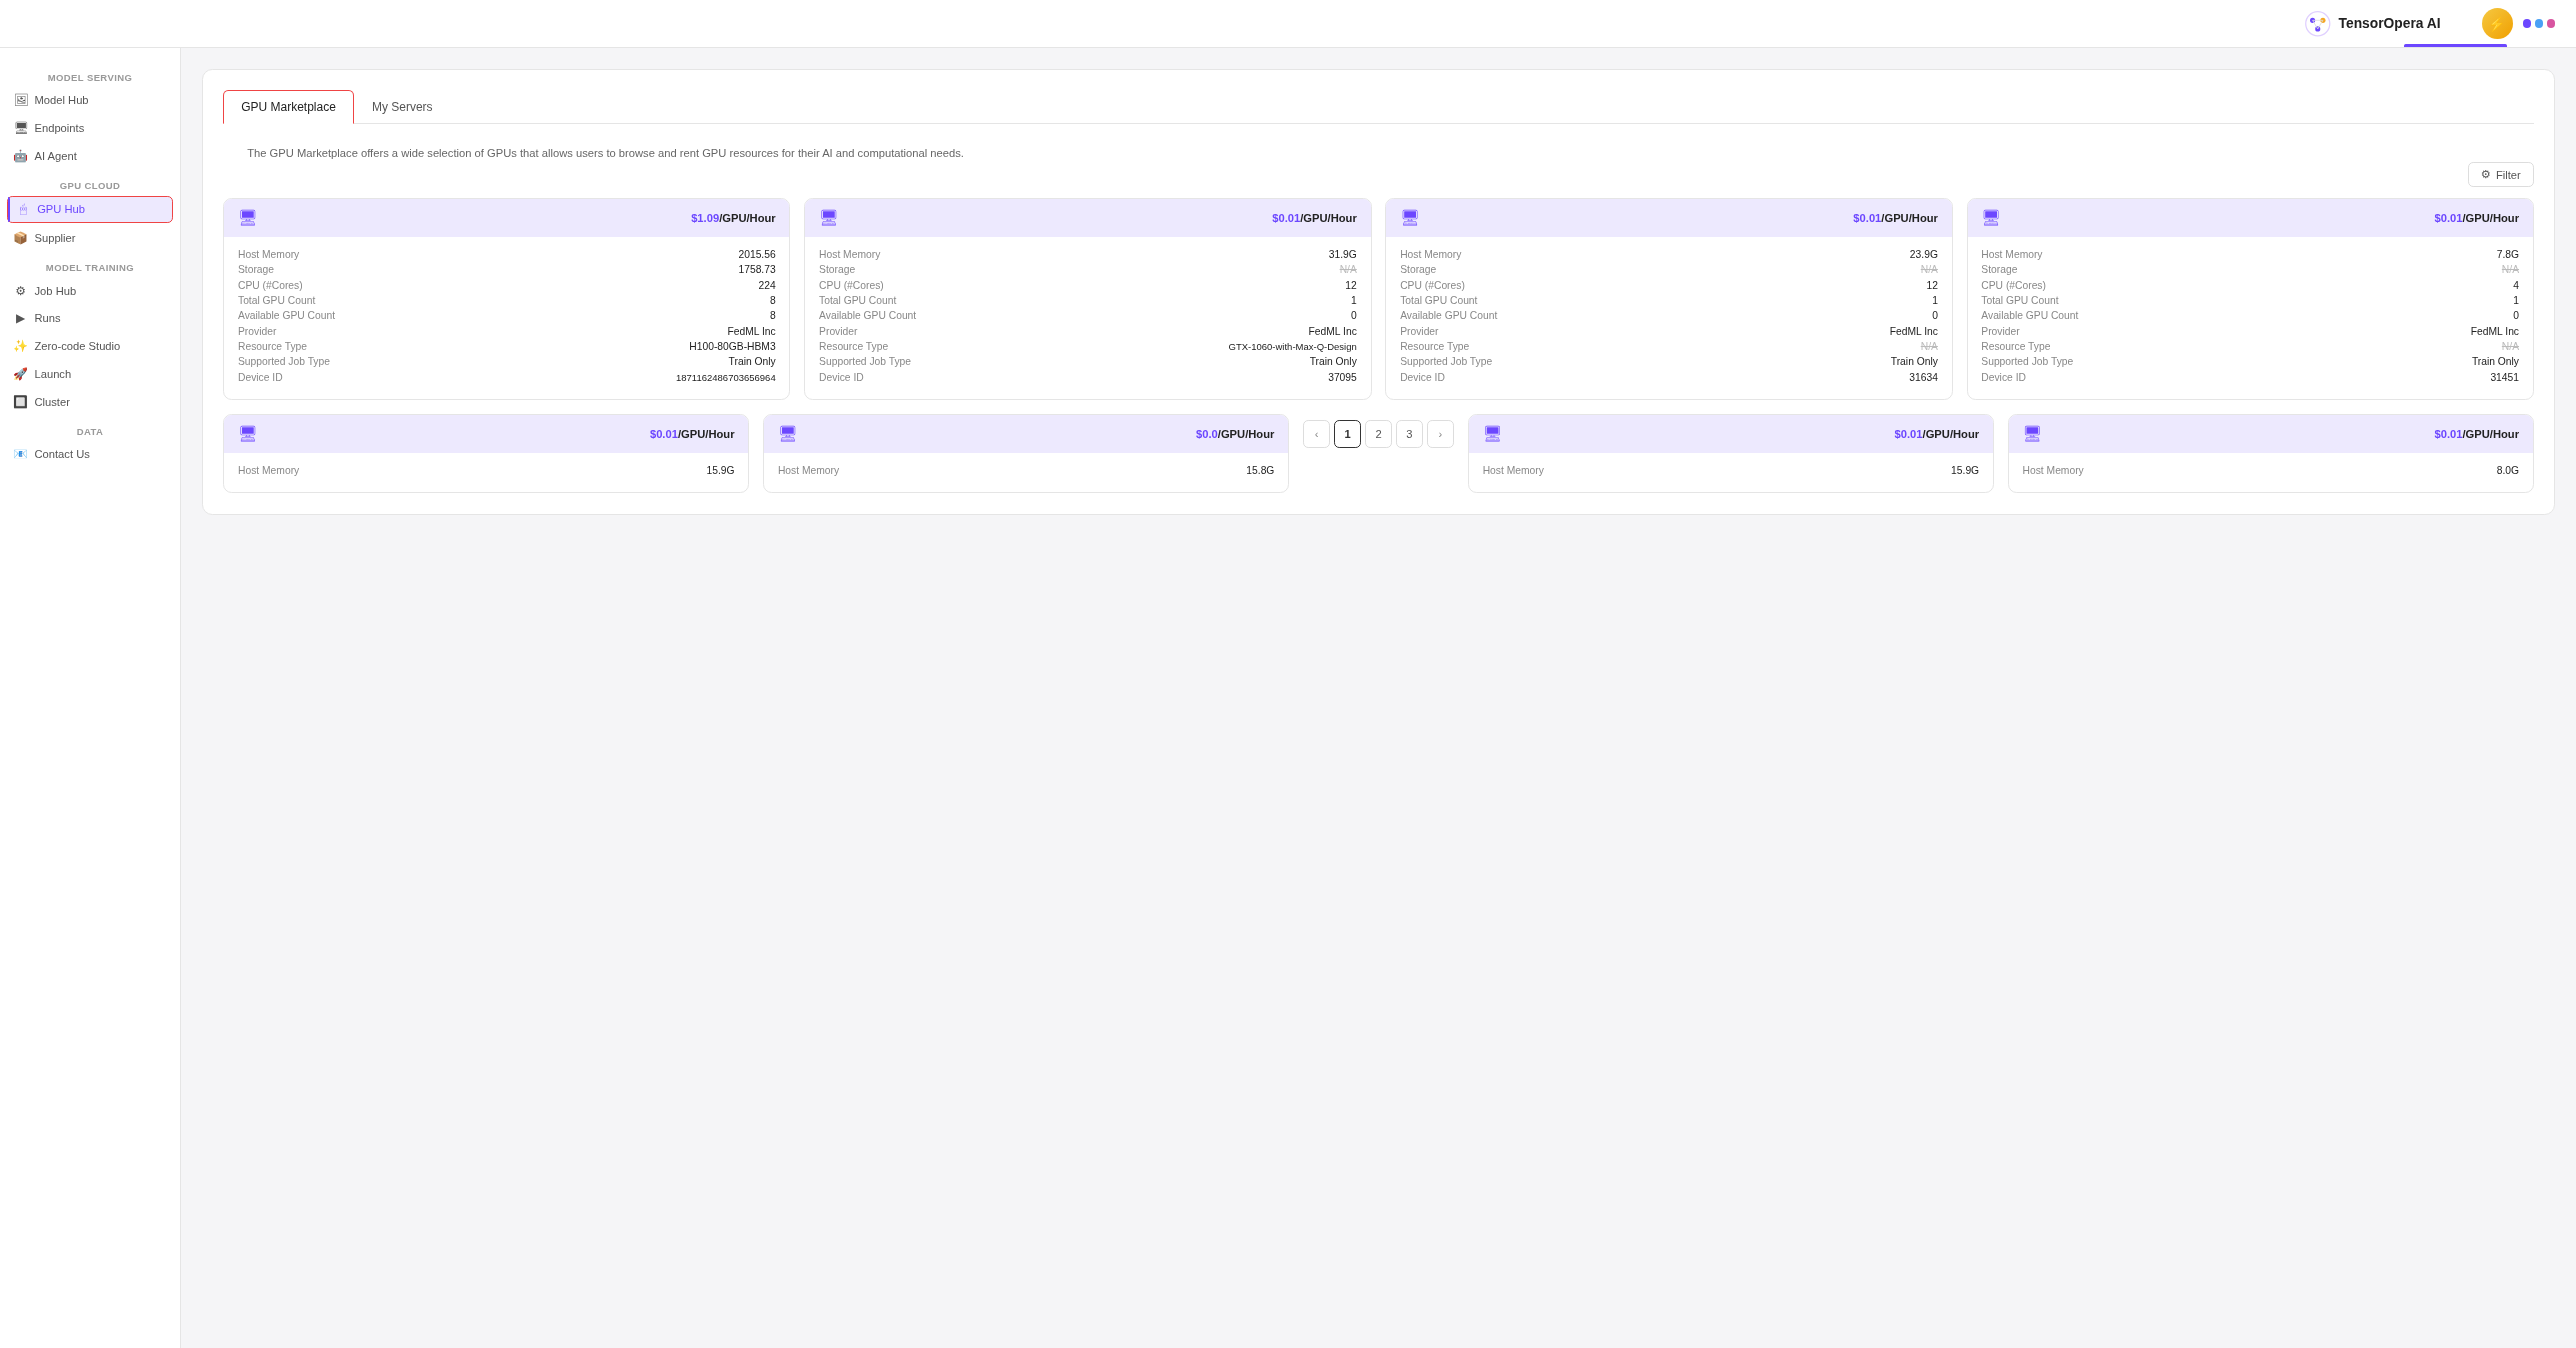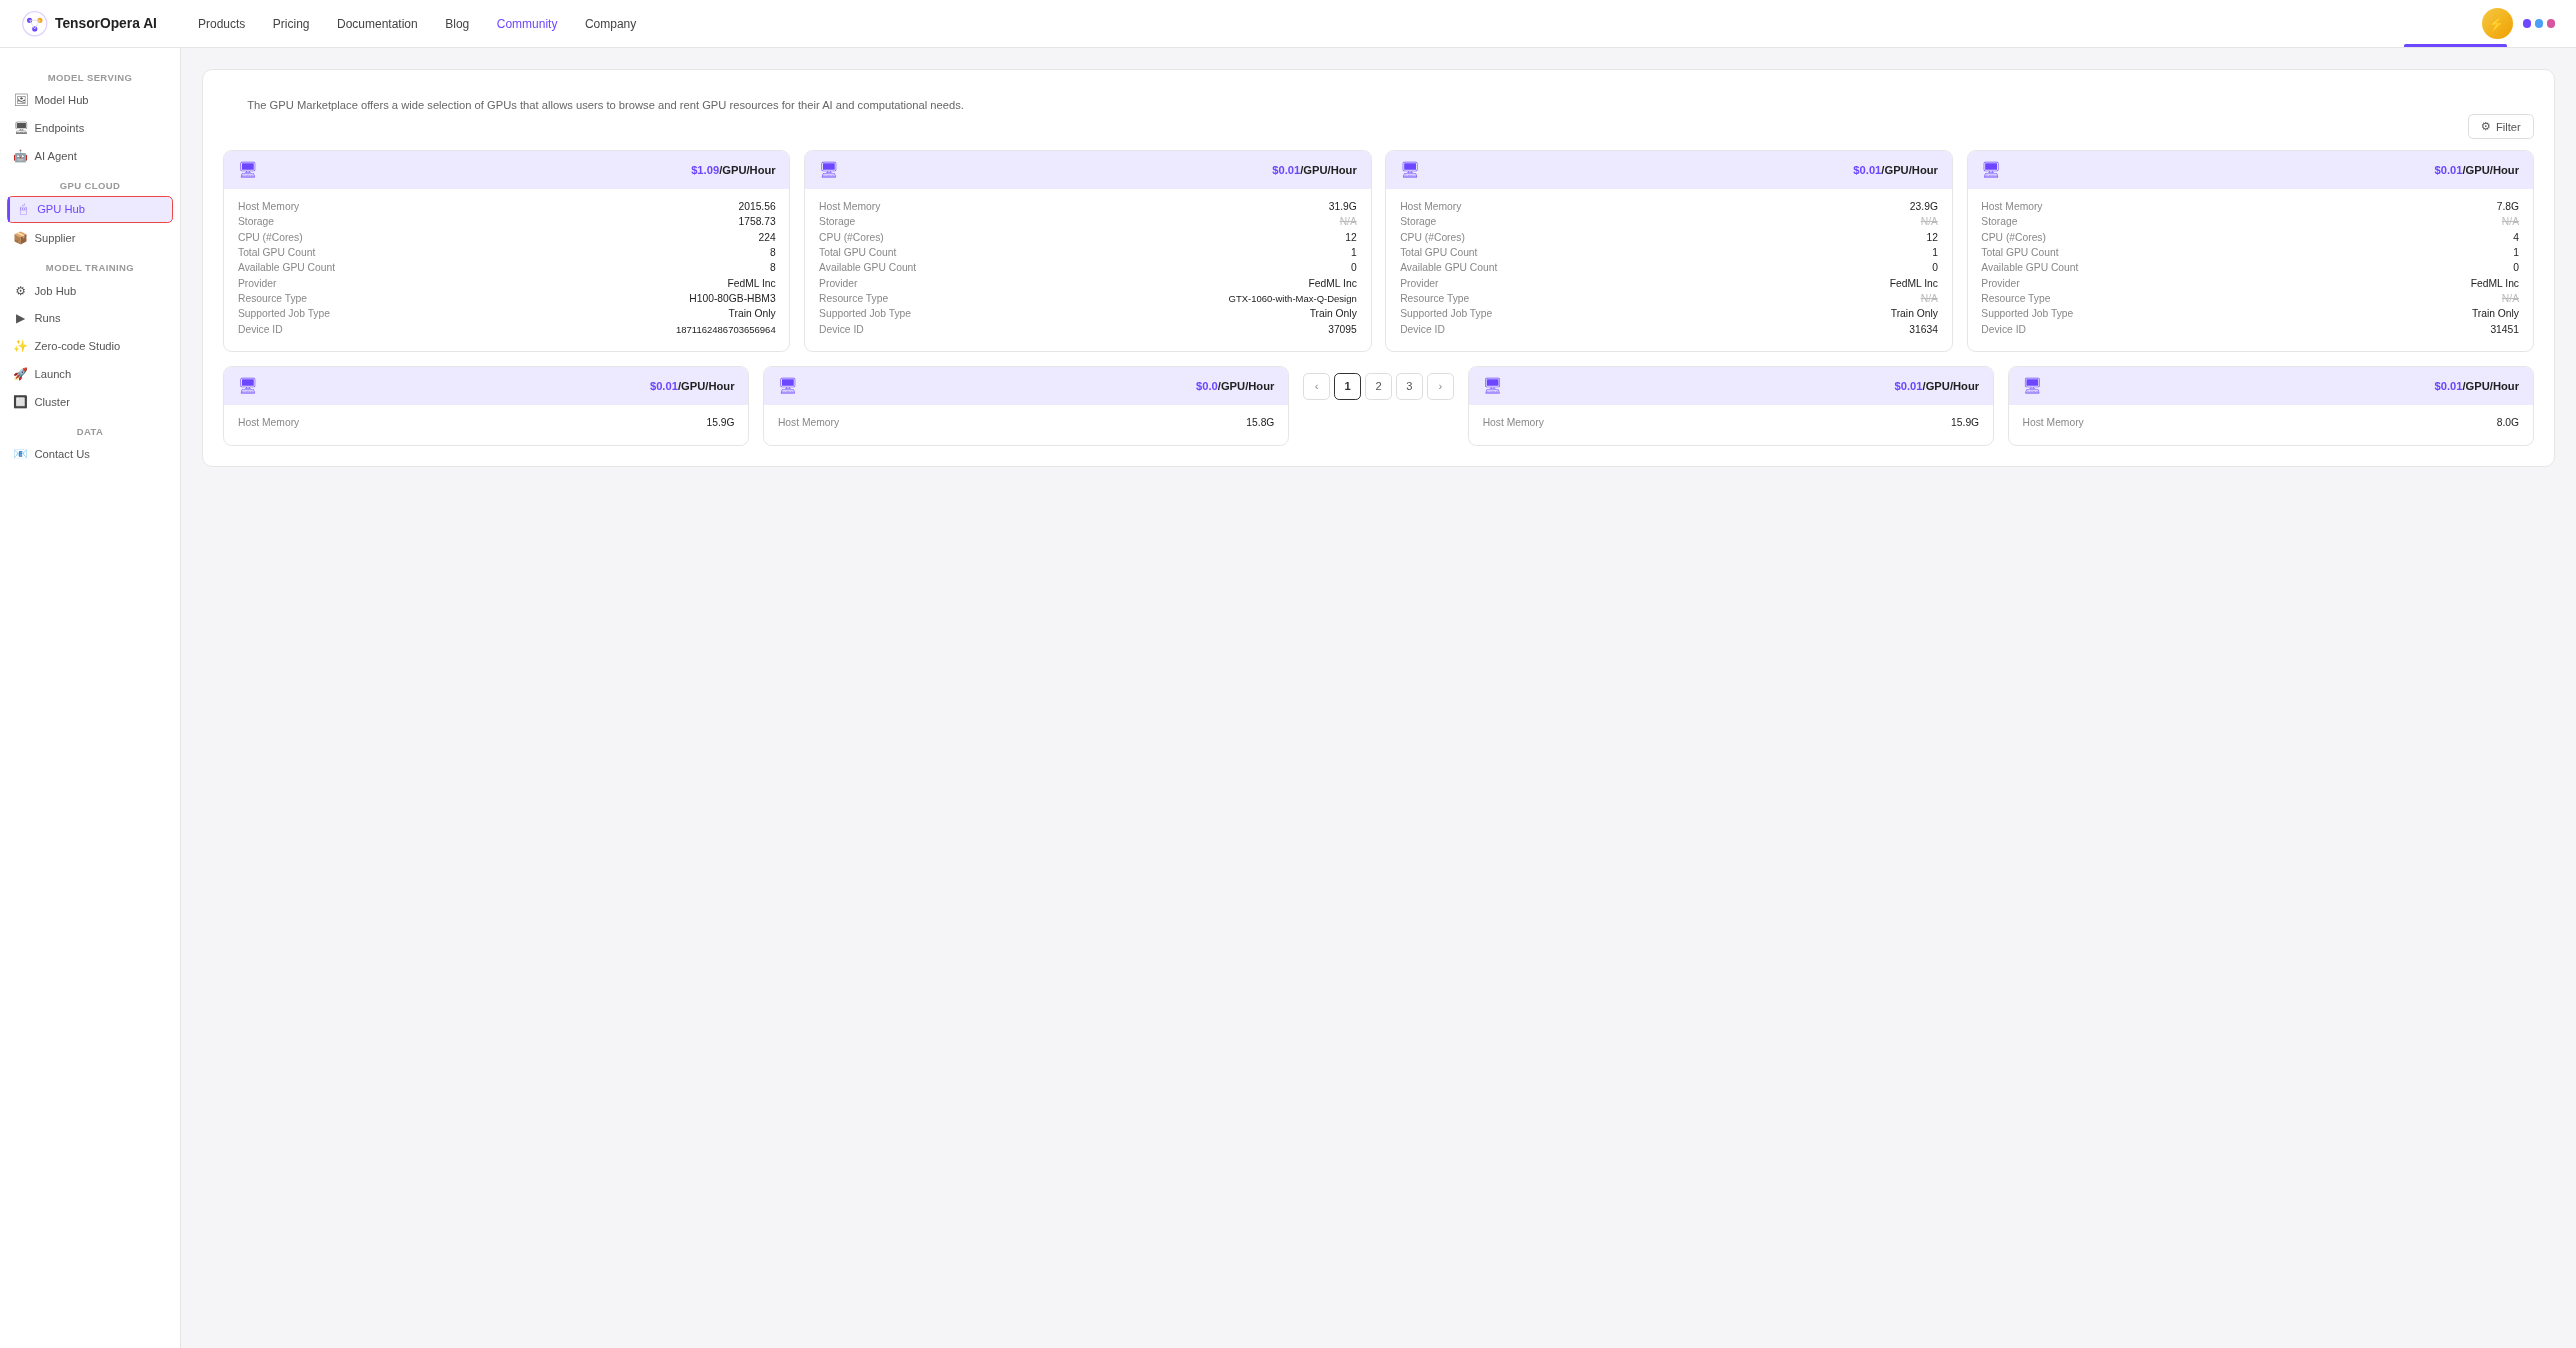--- a/index.html
+++ b/index.html
@@ -304,28 +304,20 @@
       <circle cx="16" cy="16" r="14" fill="#fff" stroke="#e0d0ff" stroke-width="1.5"></circle>
       <circle cx="10" cy="12" r="3" fill="#6c47ff"></circle>
       <circle cx="22" cy="12" r="3" fill="#f5a623"></circle>
       <circle cx="16" cy="22" r="3" fill="#6c47ff"></circle>
       <line x1="10" y1="12" x2="22" y2="12" stroke="#ddd" stroke-width="1"></line>
       <line x1="10" y1="12" x2="16" y2="22" stroke="#ddd" stroke-width="1"></line>
       <line x1="22" y1="12" x2="16" y2="22" stroke="#ddd" stroke-width="1"></line>
     </svg>
     <span>TensorOpera AI</span>
   </div>
-  <div class="nav-links">
-    <a class="nav-link">Products</a>
-    <a class="nav-link">Pricing</a>
-    <a class="nav-link">Documentation</a>
-    <a class="nav-link">Blog</a>
-    <a class="nav-link active">Community</a>
-    <a class="nav-link">Company</a>
-  </div>
   <div class="nav-right">
     <div class="avatar-circle">⚡</div>
     <div class="nav-dots">
       <div class="dot dot-purple"></div>
       <div class="dot dot-blue"></div>
       <div class="dot dot-pink"></div>
     </div>
   </div>
   <div class="nav-underline-bar"></div>
 </nav>
@@ -383,20 +375,24 @@
     <div class="sidebar-section-title">Data</div>
     <div class="sidebar-item">
       <span class="sidebar-icon">📧</span>
       <span>Contact Us</span>
     </div>
   </aside>
 
   <main class="content-area">
     <div class="main-card">
 
+      <div class="top-tabs">
+        <div class="top-tab active">GPU Marketplace</div>
+        <div class="top-tab">My Servers</div>
+      </div>
       <p class="tab-description">The GPU Marketplace offers a wide selection of GPUs that allows users to browse and rent GPU resources for their AI and computational needs.</p>
 
 
       <div class="filter-row">
         <button class="filter-btn">
           <span>⚙</span>
           <span>Filter</span>
         </button>
       </div>
 

